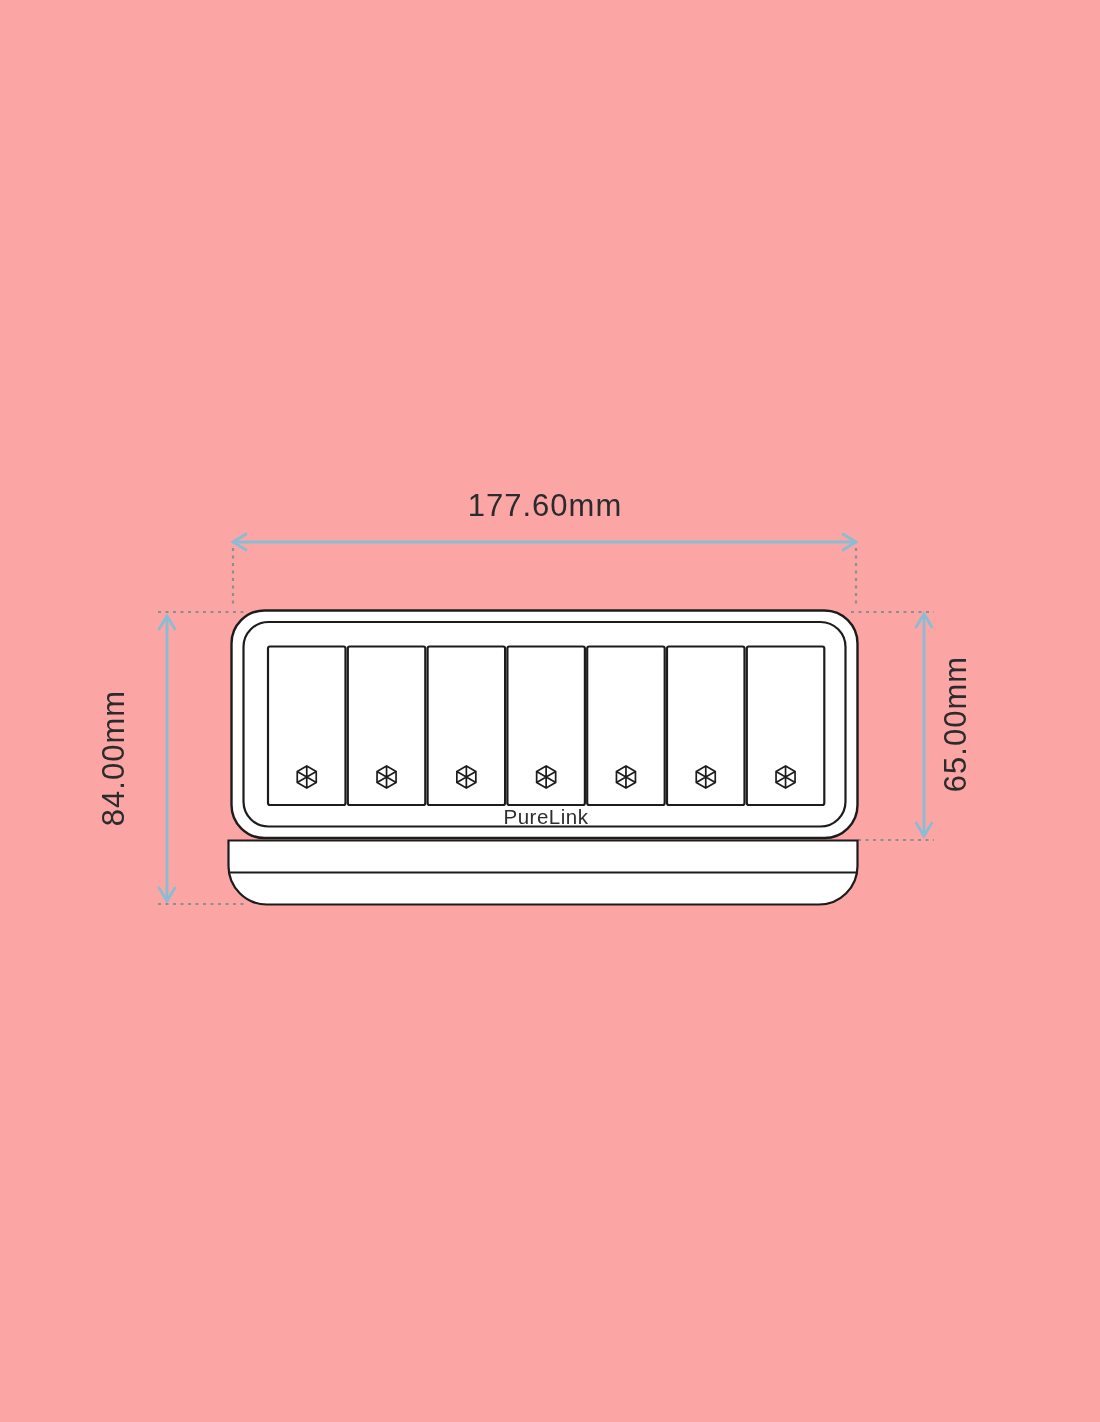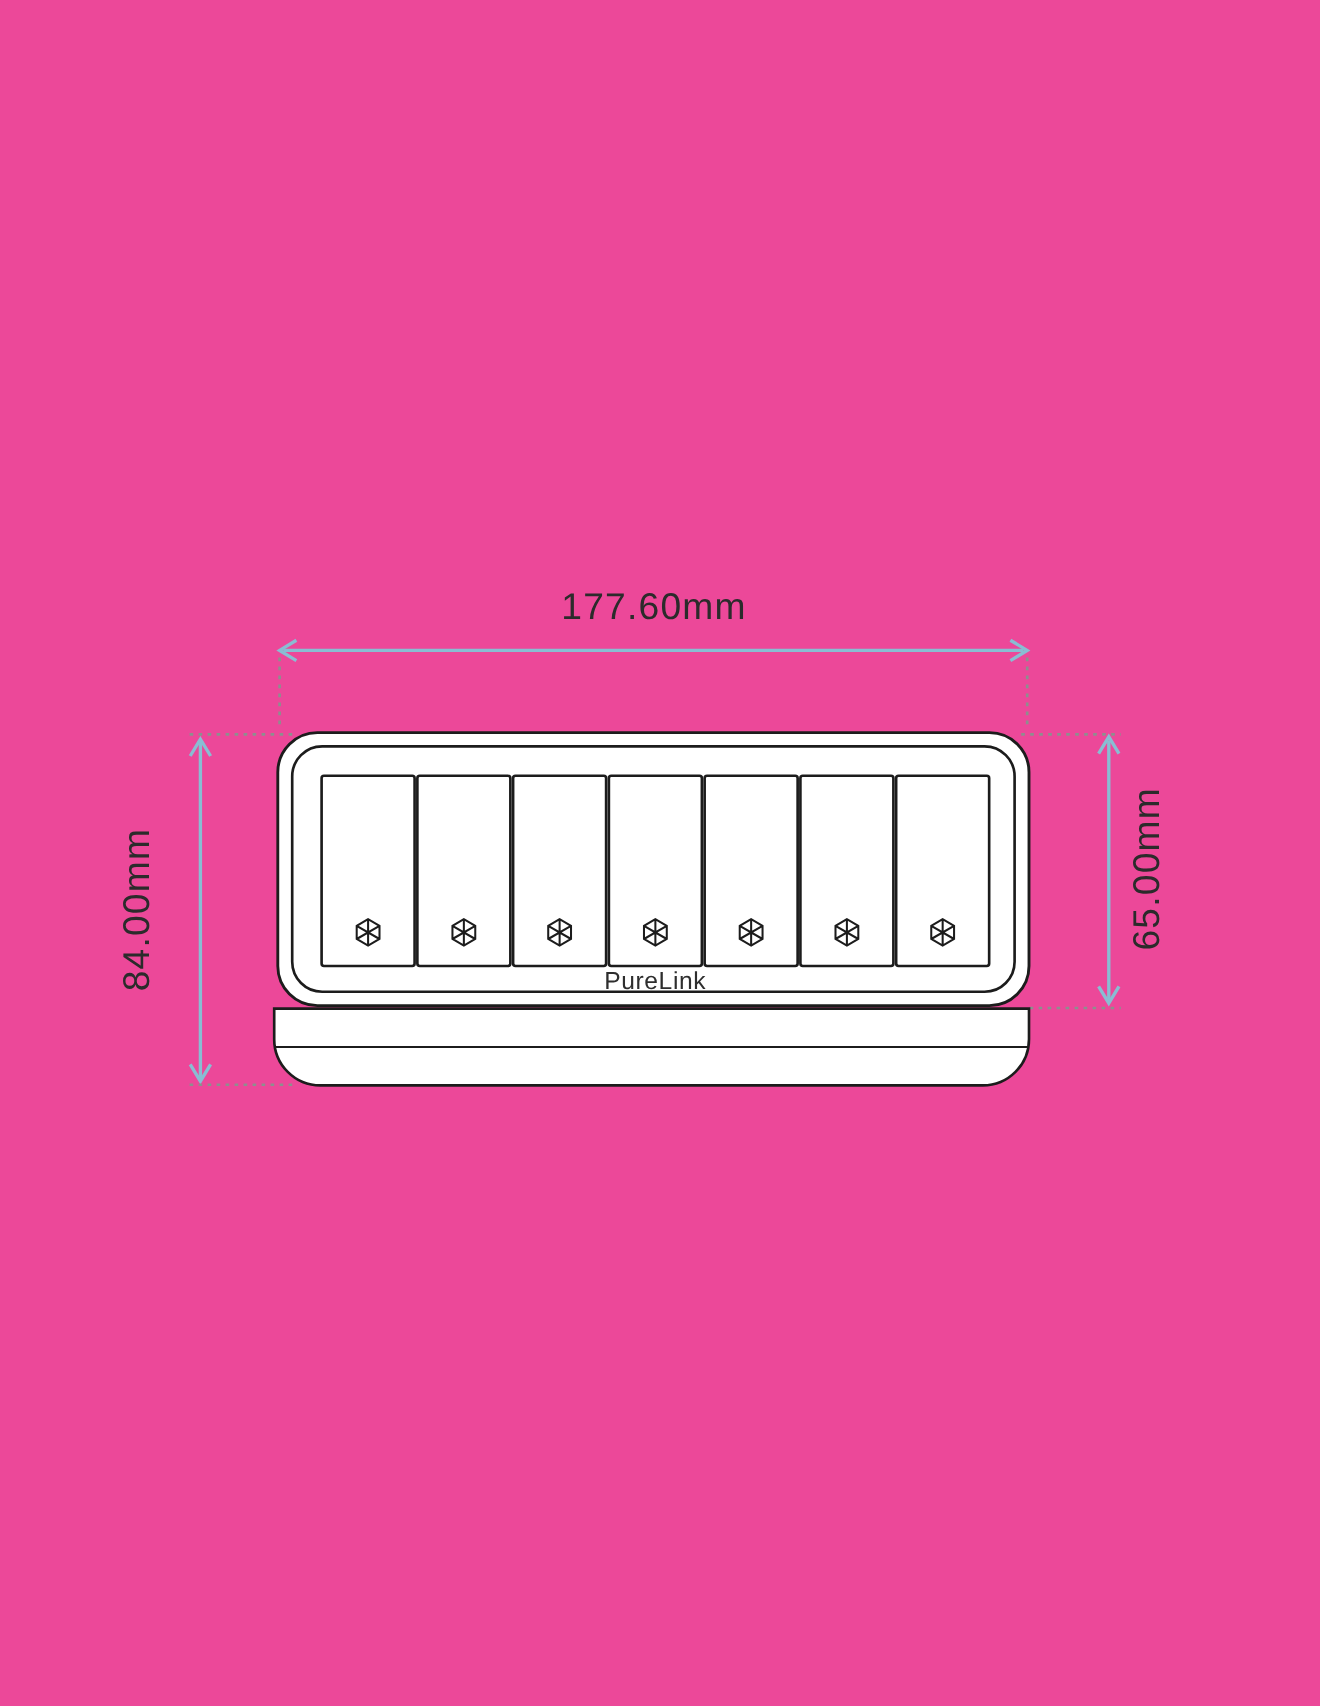--- a/index.html
+++ b/index.html
@@ -4,21 +4,21 @@
 <style>
   html, body {
     margin: 0;
     padding: 0;
     background: #ffffff;
   }
   .canvas {
     position: relative;
     width: 1100px;
     height: 1422px;
-    background: #ec4899;
+    background: #fca5a5;
     font-family: "Liberation Sans", sans-serif;
     overflow: hidden;
   }
   svg { display: block; }
   text {
     font-family: "Liberation Sans", sans-serif;
     fill: #2b2b2b;
   }
   .dim-label {
     font-size: 31px;

